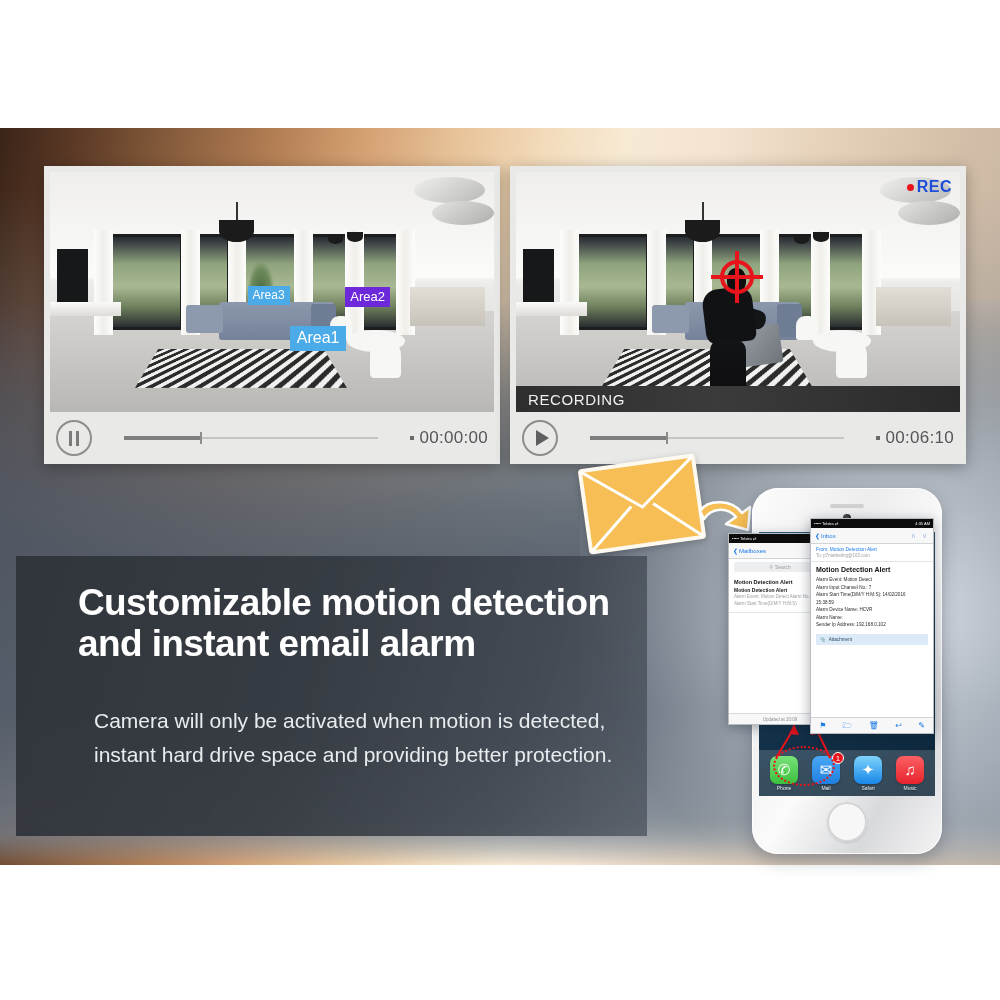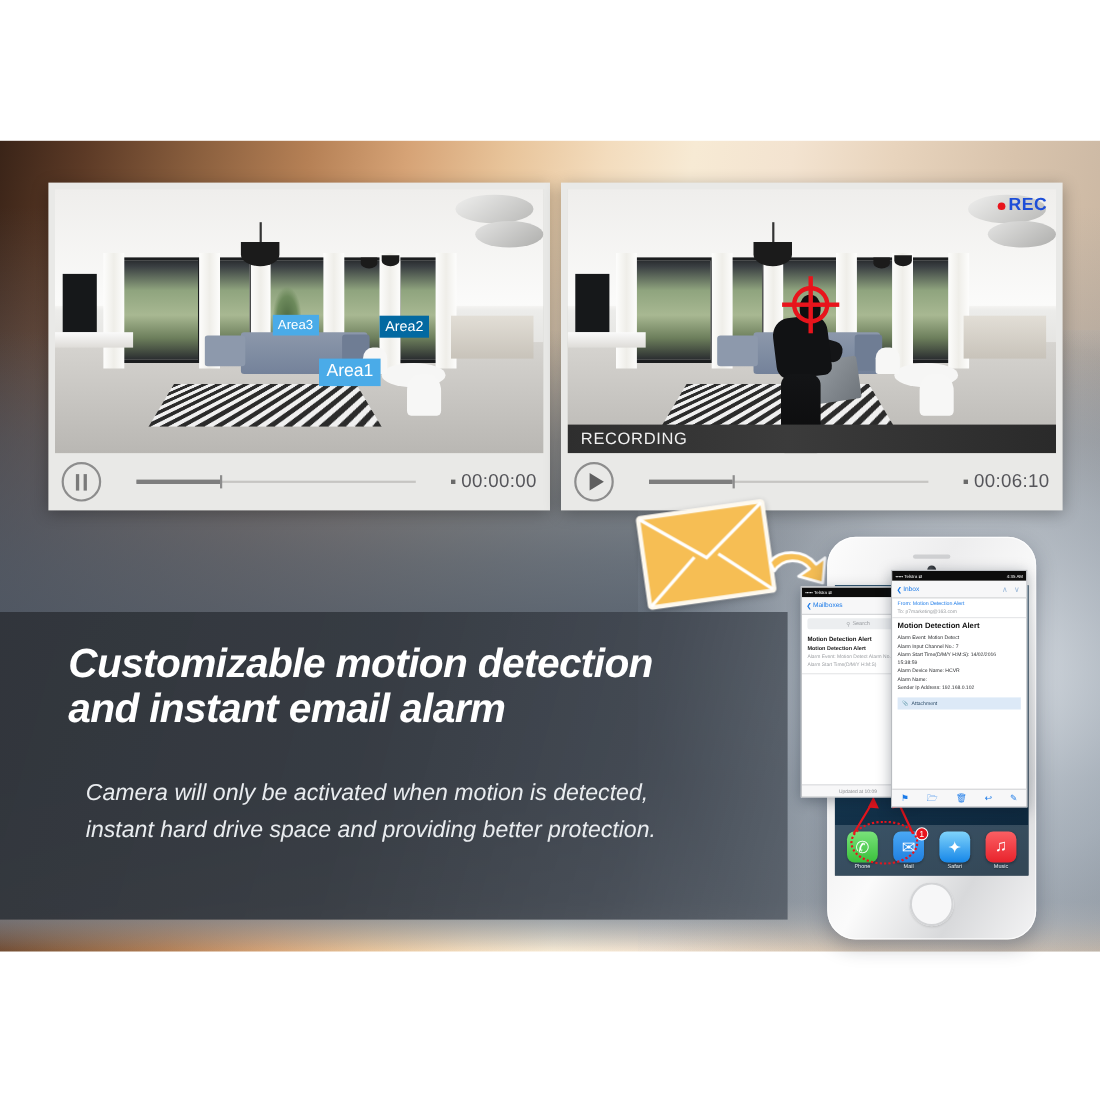--- a/index.html
+++ b/index.html
@@ -220,23 +220,23 @@
      border-bottom:1px solid #e4e5e7; }
   .d-title{ font-size:7px; font-weight:700; color:#111; padding:4px 5px 3px; }
   .d-line { font-size:4.6px; color:#2a2c2f; padding:0 5px; line-height:1.65; }
   .d-attach { margin:5px 5px 0; background:#dce9f7; padding:3px 4px;
      font-size:4.6px; color:#2a4a66; display:flex; align-items:center; gap:3px; }
   .d-toolbar { position:absolute; left:0; right:0; bottom:0; height:16px;
      background:#f7f7f8; border-top:1px solid #d3d4d6; display:flex;
      align-items:center; justify-content:space-around; color:#1b7ae8; font-size:8px; }
 
   
-  #copy-panel { position:absolute; left:0; top:556px; width:716px; height:280px;
+  #copy-panel { position:absolute; left:16px; top:556px; width:631px; height:280px;
      background:linear-gradient(105deg, rgba(47,51,57,0.94) 0%,
-        rgba(52,57,64,0.93) 45%, rgba(64,70,79,0.88) 78%, rgba(78,86,96,0.80) 100%);font-style:italic; }
+        rgba(52,57,64,0.93) 45%, rgba(64,70,79,0.88) 78%, rgba(78,86,96,0.80) 100%); }
   #headline { position:absolute; left:62px; top:26px; width:620px;
      color:#fff; font-size:37px; font-weight:700; line-height:1.12;
      letter-spacing:-0.6px; }
   #headline .l2 { display:block; }
   #bodycopy { position:absolute; left:62px; top:148px; width:625px;
      color:#e9ecef; font-size:21px; line-height:1.62; font-weight:400;margin-left:16px; }
   #bodycopy span { display:block; white-space:nowrap; }
 </style>
 </head>
 <body>
@@ -272,21 +272,21 @@
         <div class="tv"></div>
           <div class="console"></div>
         <div class="rug"></div>
           <div class="sofa"></div>
         <div class="ctable"></div>
           <div class="chair ch1"></div>
           <div class="chair ch2"></div>
         <div class="dining"></div>
       </div>
       <div class="area-tag" id="area-tag-3" style="background: rgb(74, 171, 232);">Area3</div>
-      <div class="area-tag" id="area-tag-2" style="background: #0369a1;">Area2</div>
+      <div class="area-tag" id="area-tag-2" style="background: #6d28d9;">Area2</div>
       <div class="area-tag" id="area-tag-1" style="background: rgb(74, 171, 232);">Area1</div>
     </div>
     <div class="controls">
       <div class="tbtn">
         <span class="pause-bar"></span>
           <span class="pause-bar"></span>
       </div>
       <div class="track">
         <div class="base"></div>
         <div class="fill" id="fill-left" style="width: 30%;"></div>

